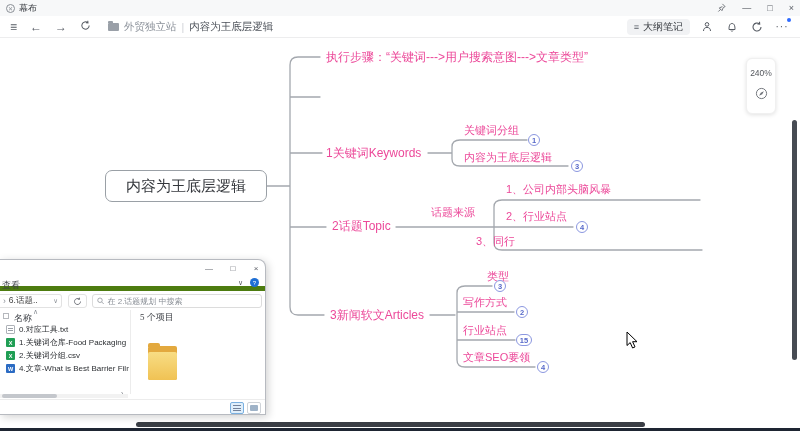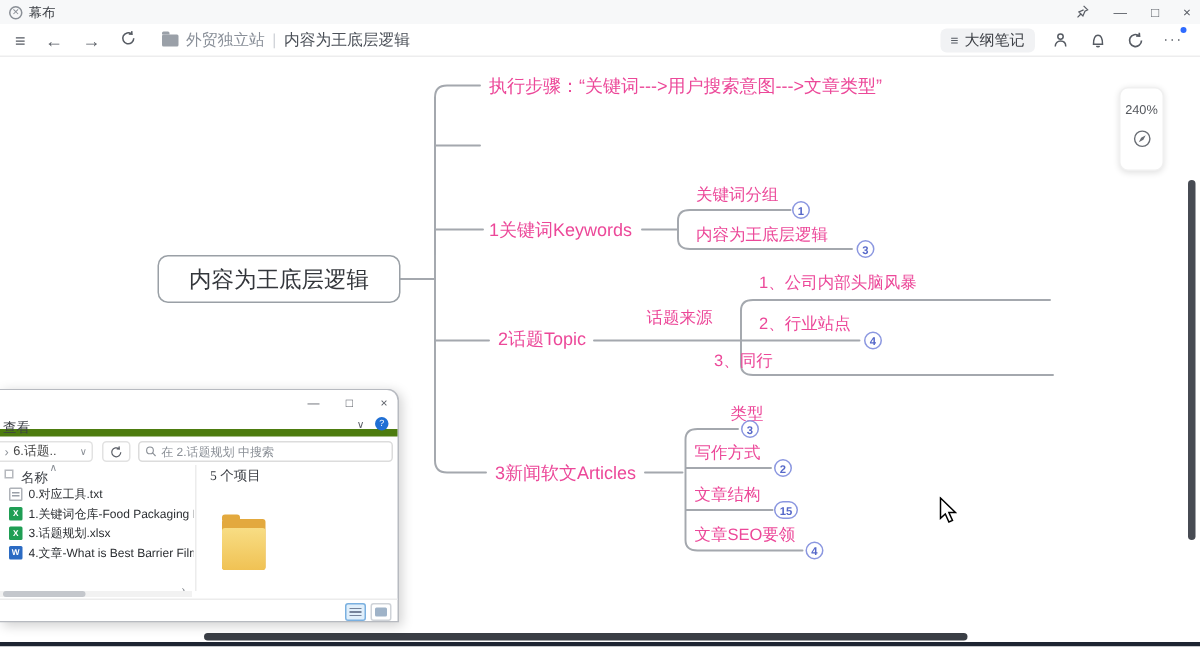--- a/index.html
+++ b/index.html
@@ -202,21 +202,21 @@
   <div class="badge" style="left:577px; top:128px;">3</div>
 
   <div class="node cnode" style="left:431px; top:168px;">话题来源</div>
   <div class="node cnode" style="left:506px; top:145px;">1、公司内部头脑风暴</div>
   <div class="node cnode" style="left:506px; top:172px;">2、行业站点</div>
   <div class="node cnode" style="left:476px; top:197px;">3、同行</div>
   <div class="badge" style="left:582px; top:189px;">4</div>
 
   <div class="node cnode" style="left:463px; top:232px;margin-left:24px;">类型</div>
   <div class="node cnode" style="left:463px; top:258px;">写作方式</div>
-  <div class="node cnode" style="left:463px; top:286px;">文章结构</div>
+  <div class="node cnode" style="left:463px; top:286px;">行业站点</div>
   <div class="node cnode" style="left:463px; top:313px;">文章SEO要领</div>
   <div class="badge" style="left:500px; top:248px;">3</div>
   <div class="badge" style="left:522px; top:274px;">2</div>
   <div class="badge wide" style="left:524px; top:302px;">15</div>
   <div class="badge" style="left:543px; top:329px;">4</div>
 
   <div class="zoom-panel">
     <span class="zoom-label">240%</span>
     <span>
       <svg width="13" height="13" viewBox="0 0 14 14">
@@ -280,21 +280,21 @@
     <div class="file-row">
       <span class="fic txt"></span>
       <span class="file-name">0.对应工具.txt</span>
     </div>
     <div class="file-row">
       <span class="fic xlsx">X</span>
       <span class="file-name">1.关键词仓库-Food Packaging Film...</span>
     </div>
     <div class="file-row">
       <span class="fic xlsx">X</span>
-      <span class="file-name">3.话题规划.xlsx</span>
+      <span class="file-name">2.关键词分组.csv</span>
     </div>
     <div class="file-row">
       <span class="fic docx">W</span>
       <span class="file-name">4.文章-What is Best Barrier Films f...</span>
     </div>
   </div>
 
   <span class="list-arrow">›</span>
   <div class="list-hscroll">
     <div class="list-thumb"></div>

